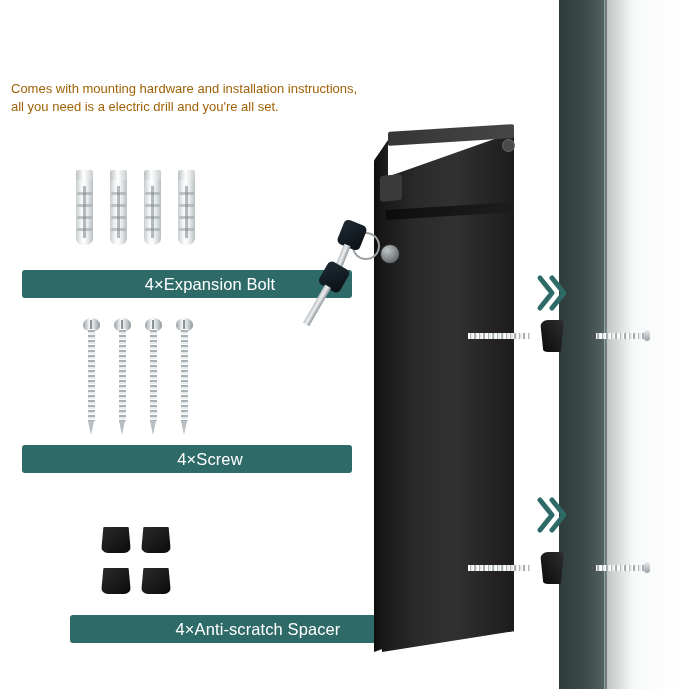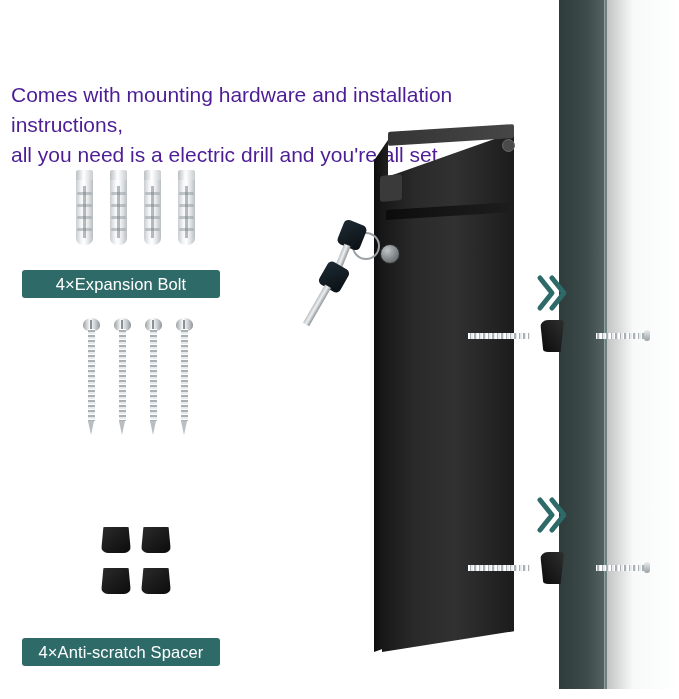--- a/index.html
+++ b/index.html
@@ -26,22 +26,22 @@
     font-size: 40px;
     font-weight: bold;
     letter-spacing: -0.5px;
     color: #111111;
     line-height: 1.1;
   }
   #subline {
     position: absolute;
     left: 11px;
     top: 80px;
-    font-size: 21px;
-    color: #4c1d95;
+    font-size: 13px;
+    color: #a16207;
     line-height: 1.42;
     white-space: pre-line;
     max-width: 520px;
   }
 
   
   #wall {
     position: absolute;
     right: 0;
     top: 0;
@@ -71,34 +71,35 @@
     top: 0;
     width: 28px;
     height: 699px;
     background: linear-gradient(to right, rgba(0,0,0,0.22), rgba(0,0,0,0));
   }
 
   
   .pill {
     position: absolute;
     left: 22px;
-    width: 198px;
+    width: 284px;
     height: 28px;
     background: #2e6b68;
     border-radius: 3px;
     color: #ffffff;
     font-size: 16.5px;
     display: flex;
     align-items: center;
     justify-content: center;
     letter-spacing: 0.1px;
+    padding-left: 46px;
   }
   #pill-bolt { top: 270px; }
   #pill-screw { top: 445px; }
-  #pill-spacer { top: 638px; }
+  #pill-spacer { top: 615px; margin-left: 48px; }
 
   
   .bolt {
     position: absolute;
     width: 17px;
     height: 75px;
     top: 170px;
     background: linear-gradient(to right, #c8ccce 0%, #f3f5f6 30%, #ffffff 48%, #e2e6e8 72%, #b9bec1 100%);
     border-radius: 3px 3px 7px 7px;
   }
@@ -432,20 +433,21 @@
     <div class="head"></div>
       <div class="shank"></div>
       <div class="tip"></div>
   </div>
   <div class="screw" id="screw4">
     <div class="head"></div>
       <div class="shank"></div>
       <div class="tip"></div>
   </div>
 
+  <div class="pill" id="pill-screw">4×Screw</div>
 
   <div class="spacer" id="spacer1"></div>
   <div class="spacer" id="spacer2"></div>
   <div class="spacer" id="spacer3"></div>
   <div class="spacer" id="spacer4"></div>
 
   <div class="pill" id="pill-spacer">4×Anti-scratch Spacer</div>
 
   <div id="mailbox">
     <div id="mailbox-side"></div>

